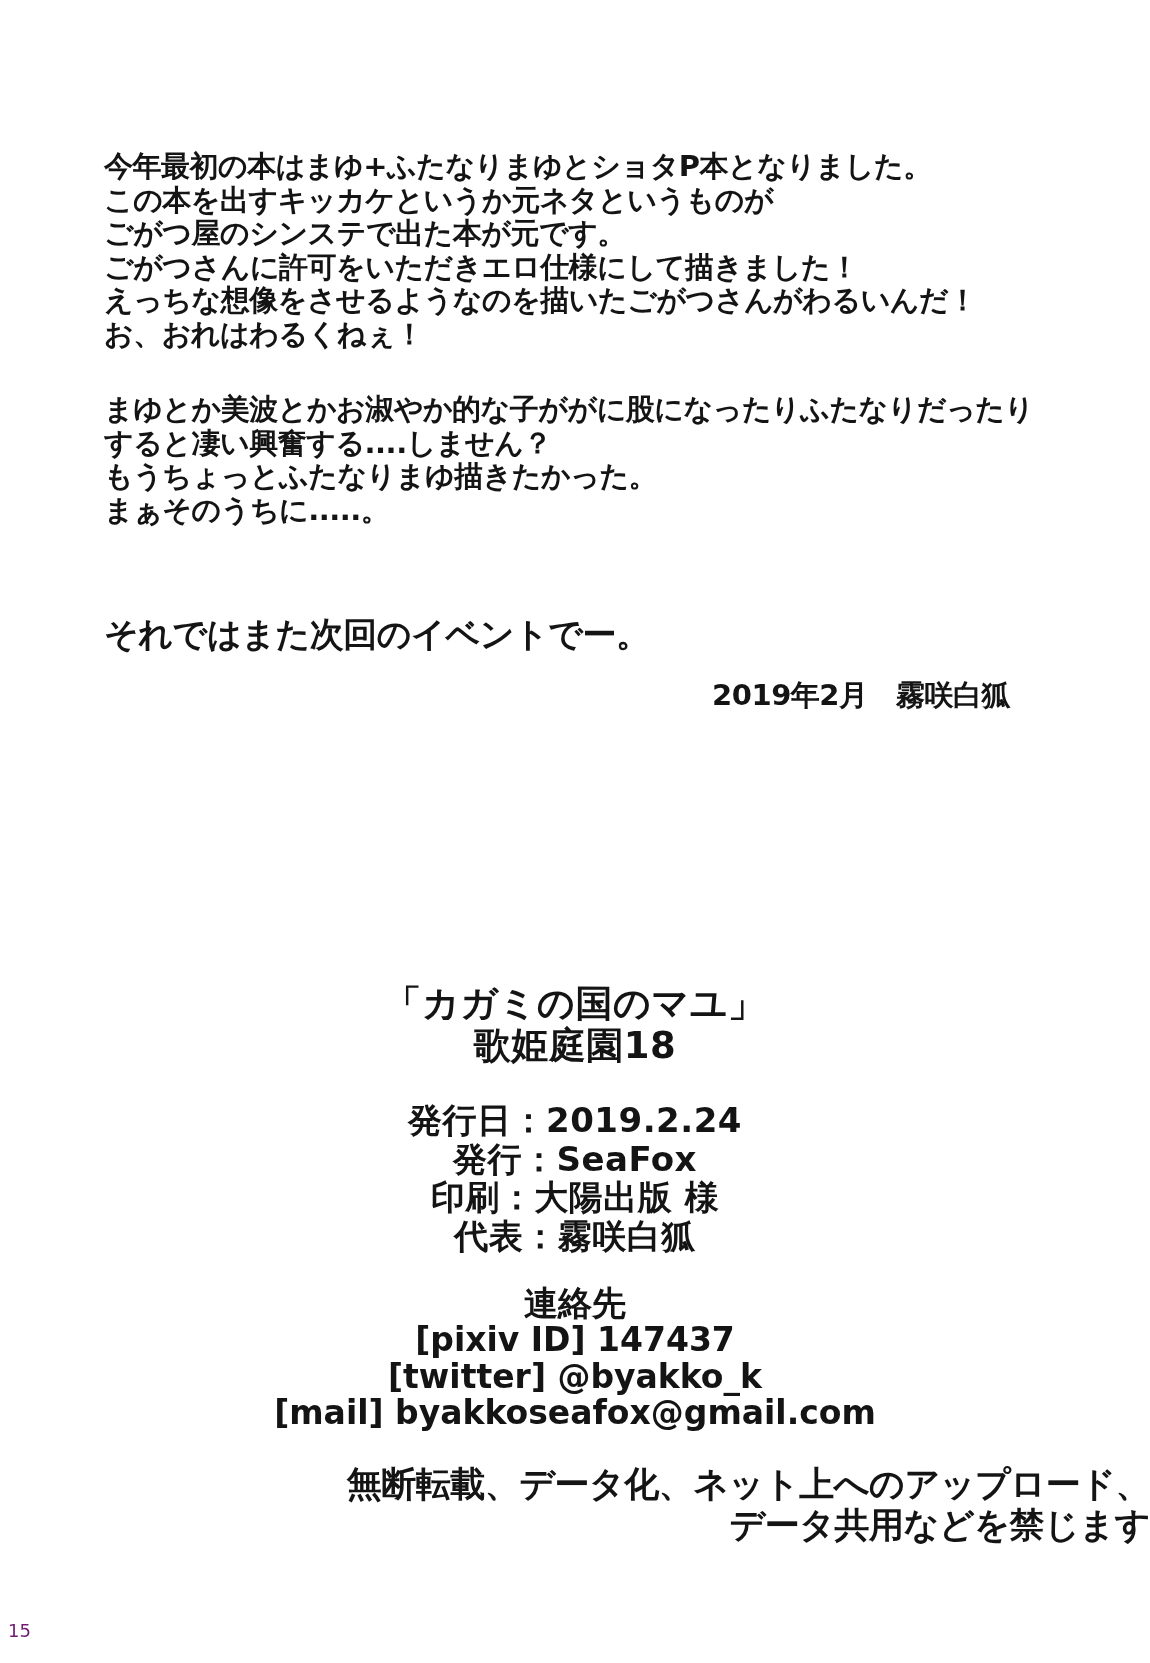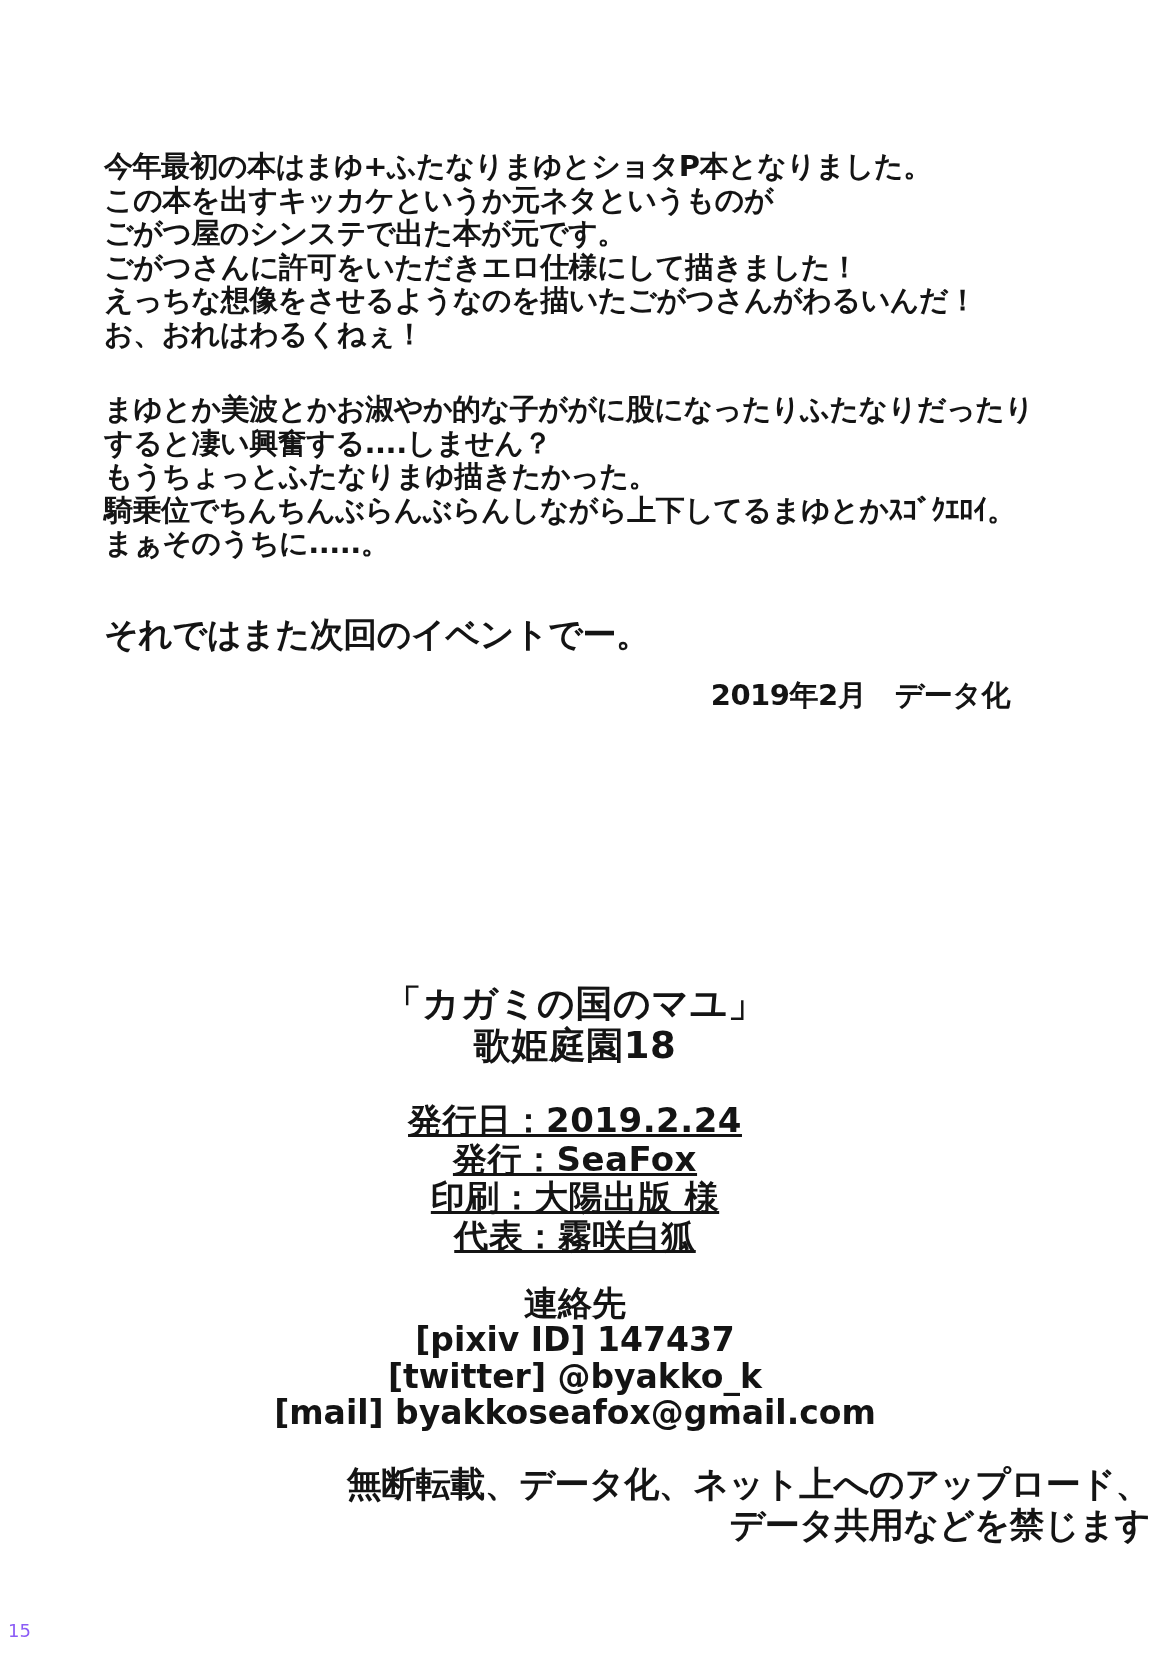--- a/index.html
+++ b/index.html
@@ -62,21 +62,20 @@
     line-height: 42px;
     letter-spacing: 0.5px;
   }
   .colophon-event {
     font-size: 37px;
     line-height: 42px;
     letter-spacing: 0.5px;
   }
   .pub-block {
     margin-top: 34px;
-    text-decoration: underline;
   }
   .pub-line {
     font-size: 34px;
     line-height: 38.5px;
     letter-spacing: 0.5px;
   }
   .contact-block {
     margin-top: 30px;
   }
   .contact-heading {
@@ -95,46 +94,45 @@
     font-size: 35px;
     line-height: 41px;
     letter-spacing: -0.5px;
   }
   .page-number {
     position: absolute;
     left: 8px;
     top: 1620px;
     font-size: 18px;
     font-weight: normal;
-    color: #8b5cf6;
+    color: #701a75;
   }
 </style>
 </head>
 <body>
 
 <div class="page">
 
   <div class="afterword">
     <div class="line">今年最初の本はまゆ+ふたなりまゆとショタP本となりました。</div>
     <div class="line">この本を出すキッカケというか元ネタというものが</div>
     <div class="line">ごがつ屋のシンステで出た本が元です。</div>
     <div class="line">ごがつさんに許可をいただきエロ仕様にして描きました！</div>
     <div class="line">えっちな想像をさせるようなのを描いたごがつさんがわるいんだ！</div>
     <div class="line">お、おれはわるくねぇ！</div>
     <div class="para-gap"></div>
     <div class="line">まゆとか美波とかお淑やか的な子ががに股になったりふたなりだったり</div>
     <div class="line">すると凄い興奮する....しません？</div>
     <div class="line">もうちょっとふたなりまゆ描きたかった。</div>
-    <div class="line">騎乗位でちんちんぶらんぶらんしながら上下してるまゆとかｽｺﾞｸｴﾛｲ。</div>
     <div class="line">まぁそのうちに.....。</div>
   </div>
 
   <div class="closing">それではまた次回のイベントでー。</div>
 
-  <div class="signature">2019年2月　データ化</div>
+  <div class="signature">2019年2月　霧咲白狐</div>
 
   <div class="colophon">
     <div class="colophon-title">「カガミの国のマユ」</div>
     <div class="colophon-event">歌姫庭園18</div>
 
     <div class="pub-block">
       <div class="pub-line">発行日：2019.2.24</div>
       <div class="pub-line">発行：SeaFox</div>
       <div class="pub-line">印刷：大陽出版 様</div>
       <div class="pub-line">代表：霧咲白狐</div>

